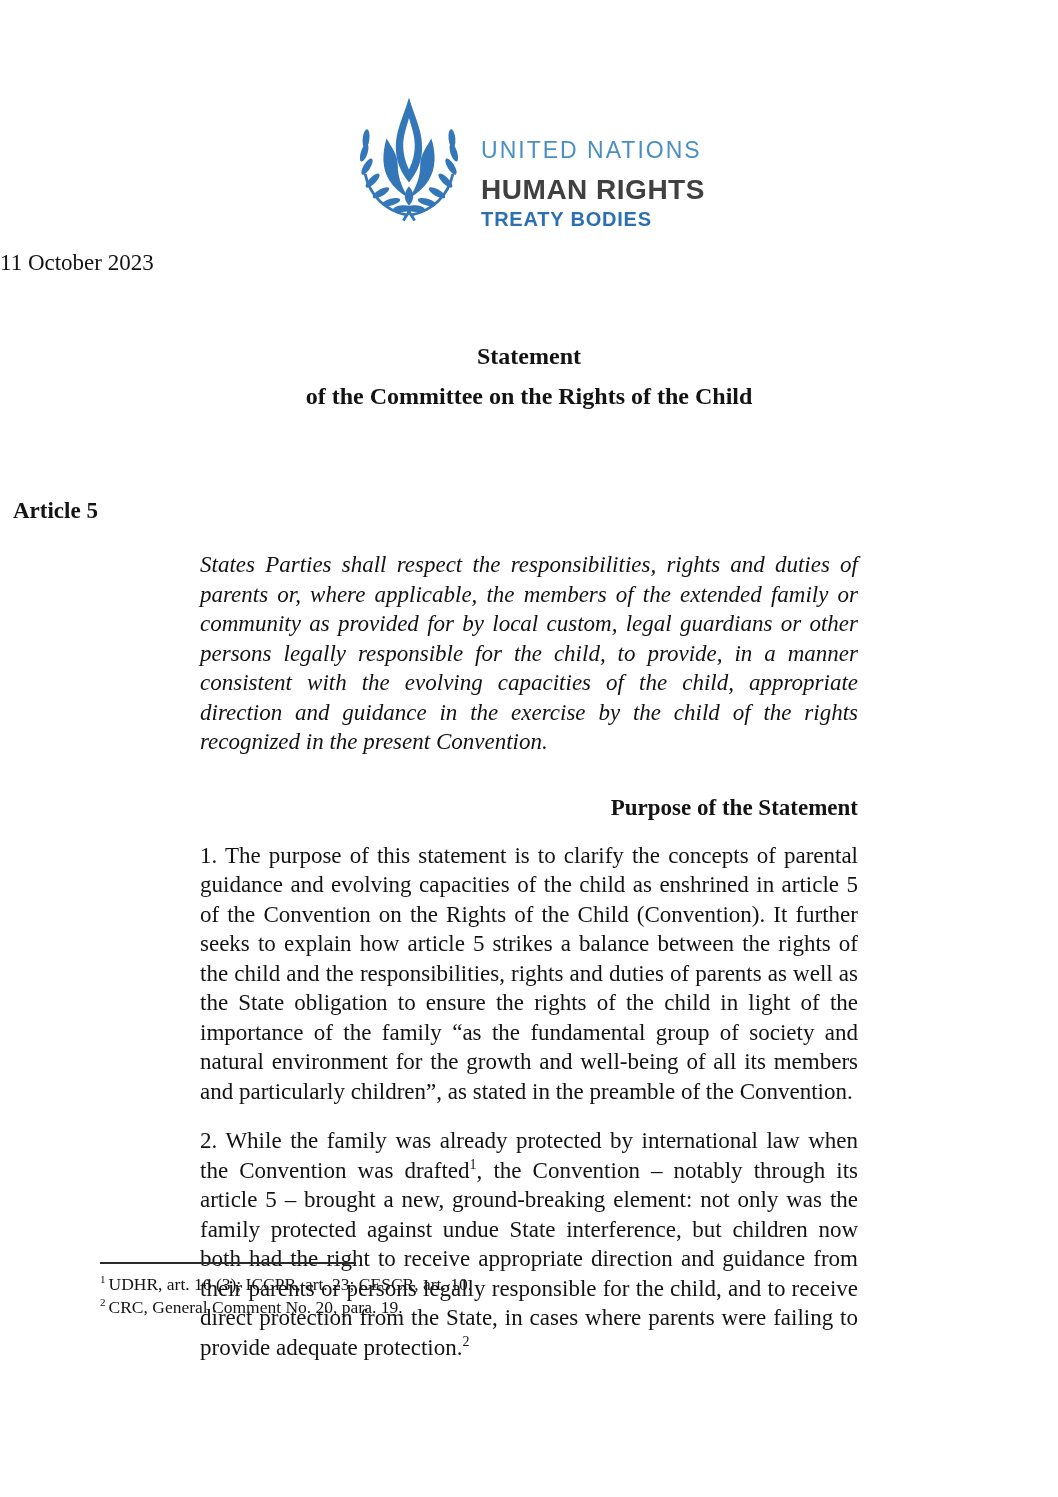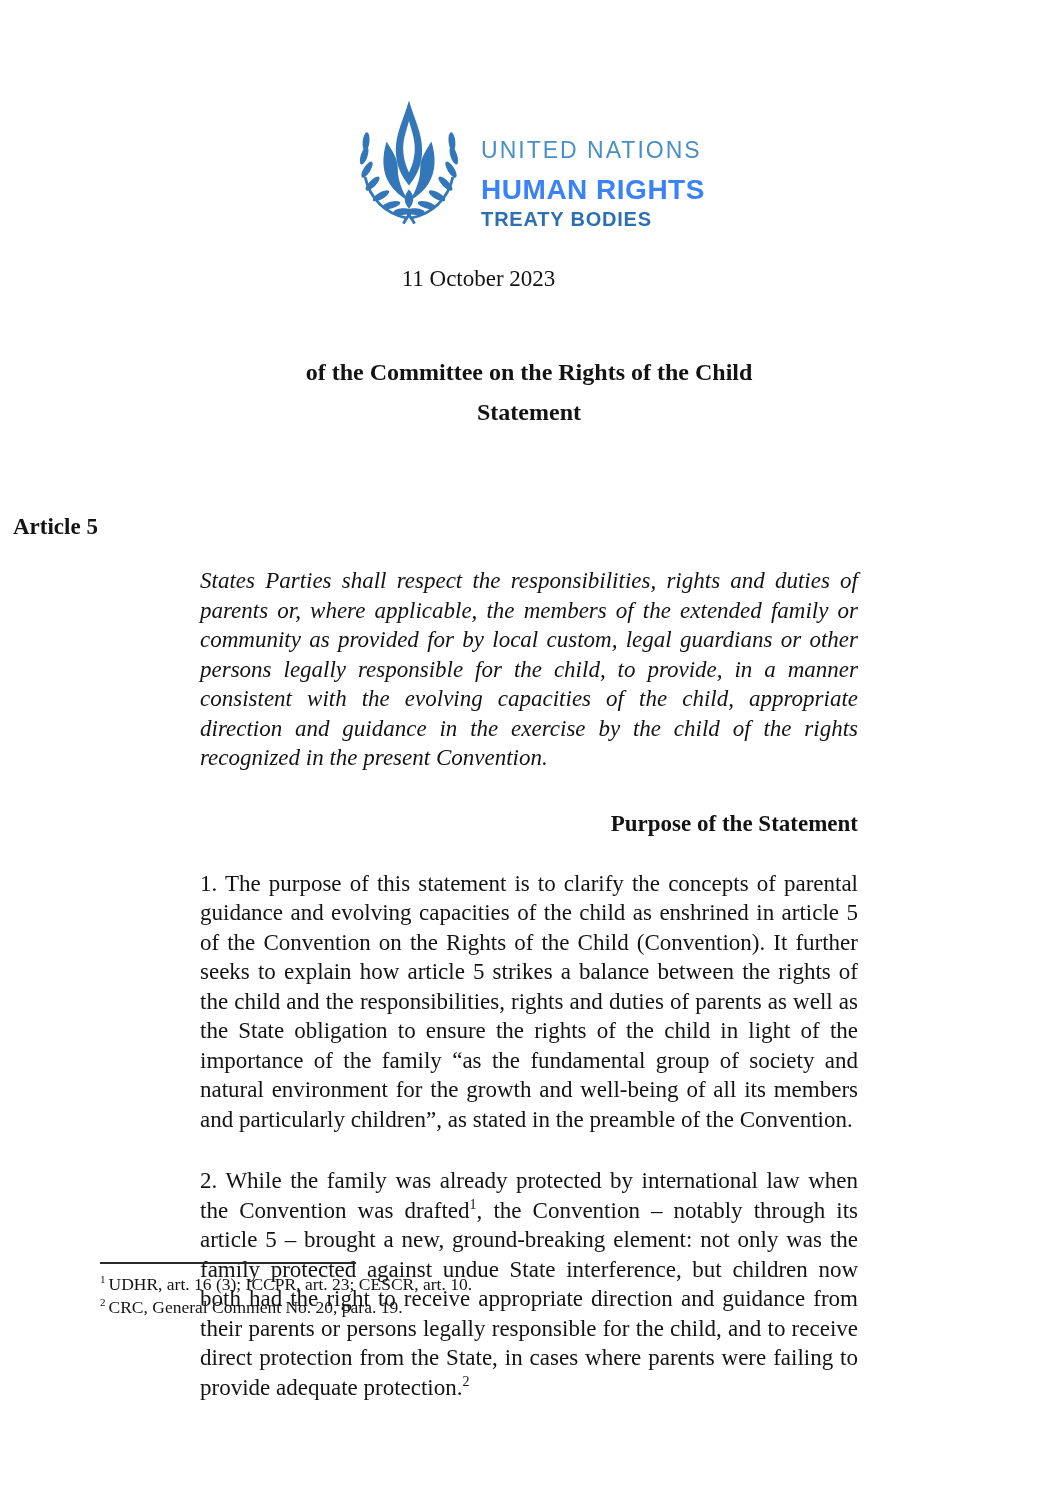--- a/index.html
+++ b/index.html
@@ -12,54 +12,54 @@
     background: #ffffff;
     font-family: "Liberation Serif", serif;
     color: #131313;
     overflow: hidden;
   }
   
   .logo-block {
     padding-top: 92px;
     display: flex;
     justify-content: center;
-    align-items: flex-end;
+    align-items: center;
     gap: 16px;
   }
   .emblem { width: 112px; height: 132px; display: block; }
   .logo-text {
     margin-top: 46px;
     font-family: "Liberation Sans", sans-serif;
     line-height: 1.1;
   }
   .logo-line1 {
     font-size: 23px;
     font-weight: 400;
     letter-spacing: 2px;
     color: #4a8fc4;
   }
   .logo-line2 {
     font-size: 28px;
     font-weight: 700;
     letter-spacing: 0.5px;
-    color: #3b82f6;
+    color: #404040;
     margin-top: 12px;
   }
   .logo-line3 {
     font-size: 20px;
     font-weight: 700;
     letter-spacing: 0.8px;
     color: #2c70b2;
     margin-top: 2px;
   }
   
   .doc-date {
-    margin-top: 36px;
+    margin-top: 20px;
     padding-right: 101px;
-    text-align: center;
+    text-align: left;
     font-size: 23px;
   }
   
   .doc-title {
     margin-top: 60px;
     text-align: center;
     font-size: 24px;
     font-weight: 700;
     line-height: 40px;
   }
@@ -71,21 +71,21 @@
   }
   .h-article { margin-top: 82px; margin-left: 13px; }
   .h-purpose { margin-top: 38px; text-align: right; }
   .body-par {
     margin: 0 200px;
     font-size: 23px;
     line-height: 29.5px;
     text-align: justify;
   }
   .italic-par { font-style: italic; margin-top: 26px; }
-  .par { margin-top: 32px; }
+  .par { margin-top: 20px; }
   .body-par sup {
     font-size: 14px;
     line-height: 0;
     vertical-align: super;
   }
   
   .footnotes {
     position: absolute;
     left: 100px;
     top: 1262px;
@@ -144,22 +144,22 @@
     <div class="logo-text">
       <div class="logo-line1">UNITED NATIONS</div>
       <div class="logo-line2">HUMAN RIGHTS</div>
       <div class="logo-line3">TREATY BODIES</div>
     </div>
   </header>
 
   <div class="doc-date">11 October 2023</div>
 
   <h1 class="doc-title">
+    <div>Statement</div>
     <div>of the Committee on the Rights of the Child</div>
-    <div>Statement</div>
   </h1>
 
   <h2 class="section-heading h-article">Article 5</h2>
 
   <p class="body-par italic-par">States Parties shall respect the responsibilities, rights and duties of parents or, where applicable, the members of the extended family or community as provided for by local custom, legal guardians or other persons legally responsible for the child, to provide, in a manner consistent with the evolving capacities of the child, appropriate direction and guidance in the exercise by the child of the rights recognized in the present Convention.</p>
 
   <h2 class="section-heading h-purpose">Purpose of the Statement</h2>
 
   <p class="body-par par">1. The purpose of this statement is to clarify the concepts of parental guidance and evolving capacities of the child as enshrined in article 5 of the Convention on the Rights of the Child (Convention). It further seeks to explain how article 5 strikes a balance between the rights of the child and the responsibilities, rights and duties of parents as well as the State obligation to ensure the rights of the child in light of the importance of the family “as the fundamental group of society and natural environment for the growth and well-being of all its members and particularly children”, as stated in the preamble of the Convention.</p>
 

